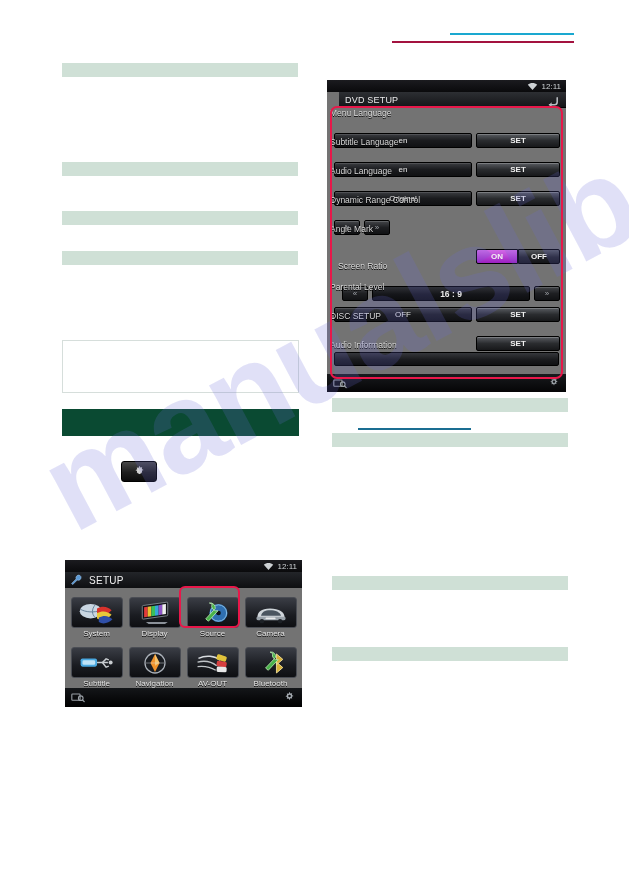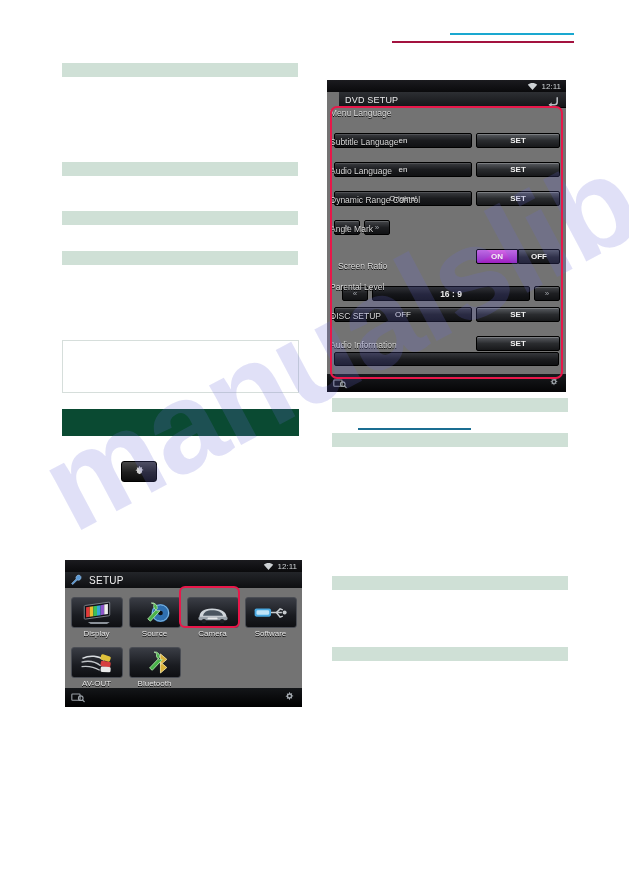--- a/index.html
+++ b/index.html
@@ -475,20 +475,33 @@
 
   <div class="setup-titlebar">
     <svg width="13" height="13" viewBox="0 0 24 24">
       <path d="M20 4.5a5 5 0 0 1-6.6 6.6L5 19.5 3 17.5l8.4-8.4A5 5 0 0 1 18 2.5z" fill="#5b9ad6" stroke="#9fc6ea" stroke-width="1.1"></path>
     </svg>
     <span class="setup-title">SETUP</span>
   </div>
 
   <div class="setup-grid">
 
+    <div class="setup-cell">
+      <div class="setup-tile">
+        <svg width="40" height="24" viewBox="0 0 44 26">
+          <ellipse cx="15" cy="11" rx="12" ry="8" fill="#c9d6e2"></ellipse>
+          <path d="M4 9c5 3 15 4 22 1" stroke="#5e7b94" stroke-width="1" fill="none"></path>
+          <path d="M20 4c-4 5-4 10 0 14" stroke="#5e7b94" stroke-width="1" fill="none"></path>
+          <path d="M22 8c6-3 12-2 16 2-4 5-11 7-16 4z" fill="#d8322c"></path>
+          <path d="M22 13c6-3 12-2 16 2-4 5-11 7-16 4z" fill="#e8c93a"></path>
+          <path d="M24 18c6-3 11-2 15 2-4 4-10 6-15 3z" fill="#2f4fa8"></path>
+        </svg>
+      </div>
+      <span class="setup-caption">System</span>
+    </div>
 
     <div class="setup-cell">
       <div class="setup-tile">
         <svg width="40" height="24" viewBox="0 0 44 26">
           <g transform="skewY(-8)">
             <rect x="8" y="6" width="28" height="15" rx="1" fill="#101217" stroke="#7e848c" stroke-width="1"></rect>
             <rect x="10" y="8" width="4" height="11" fill="#e03a3a"></rect>
             <rect x="14" y="8" width="4" height="11" fill="#e8c030"></rect>
             <rect x="18" y="8" width="4" height="11" fill="#3ac05a"></rect>
             <rect x="22" y="8" width="4" height="11" fill="#34a8d8"></rect>
@@ -531,23 +544,34 @@
       <div class="setup-tile">
         <svg width="40" height="24" viewBox="0 0 44 26">
           <rect x="4" y="8" width="18" height="9" rx="2" fill="#4aa8e0"></rect>
           <rect x="6" y="10" width="14" height="5" rx="1.5" fill="#bfe3f7"></rect>
           <path d="M22 12.5h12" stroke="#c8ccd0" stroke-width="1.8"></path>
           <circle cx="37" cy="12.5" r="2.2" fill="#c8ccd0"></circle>
           <path d="M28 12.5l4-4 3 1" stroke="#c8ccd0" stroke-width="1.6" fill="none"></path>
           <path d="M28 12.5l4 5 3-1" stroke="#c8ccd0" stroke-width="1.6" fill="none"></path>
         </svg>
       </div>
-      <span class="setup-caption">Software</span>
-    </div>
-
+      <span class="setup-caption">Subtitle</span>
+    </div>
+
+    <div class="setup-cell">
+      <div class="setup-tile">
+        <svg width="40" height="24" viewBox="0 0 44 26">
+          <circle cx="22" cy="13" r="11" fill="#1a1d22" stroke="#aab0b8" stroke-width="1.4"></circle>
+          <path d="M22 3l5 10-5 10-5-10z" fill="#f0922b"></path>
+          <path d="M22 3l5 10-5 3z" fill="#f7c36a"></path>
+          <path d="M12 13h20" stroke="#d8dce0" stroke-width="1" opacity="0.5"></path>
+        </svg>
+      </div>
+      <span class="setup-caption">Navigation</span>
+    </div>
 
     <div class="setup-cell">
       <div class="setup-tile">
         <svg width="40" height="24" viewBox="0 0 44 26">
           <path d="M6 8c8-4 18-3 24 2" stroke="#d8dce0" stroke-width="1.6" fill="none"></path>
           <rect x="26" y="4" width="11" height="6" rx="1.6" fill="#e0c23a" transform="rotate(18 30 7)"></rect>
           <rect x="26" y="11" width="11" height="6" rx="1.6" fill="#d63f3f" transform="rotate(10 30 14)"></rect>
           <rect x="26" y="17" width="11" height="6" rx="1.6" fill="#e8e8e8" transform="rotate(3 30 20)"></rect>
           <path d="M5 12c8-2 16 0 21 4" stroke="#c0c4c8" stroke-width="1.4" fill="none"></path>
           <path d="M5 17c8-1 15 1 20 4" stroke="#c0c4c8" stroke-width="1.4" fill="none"></path>

